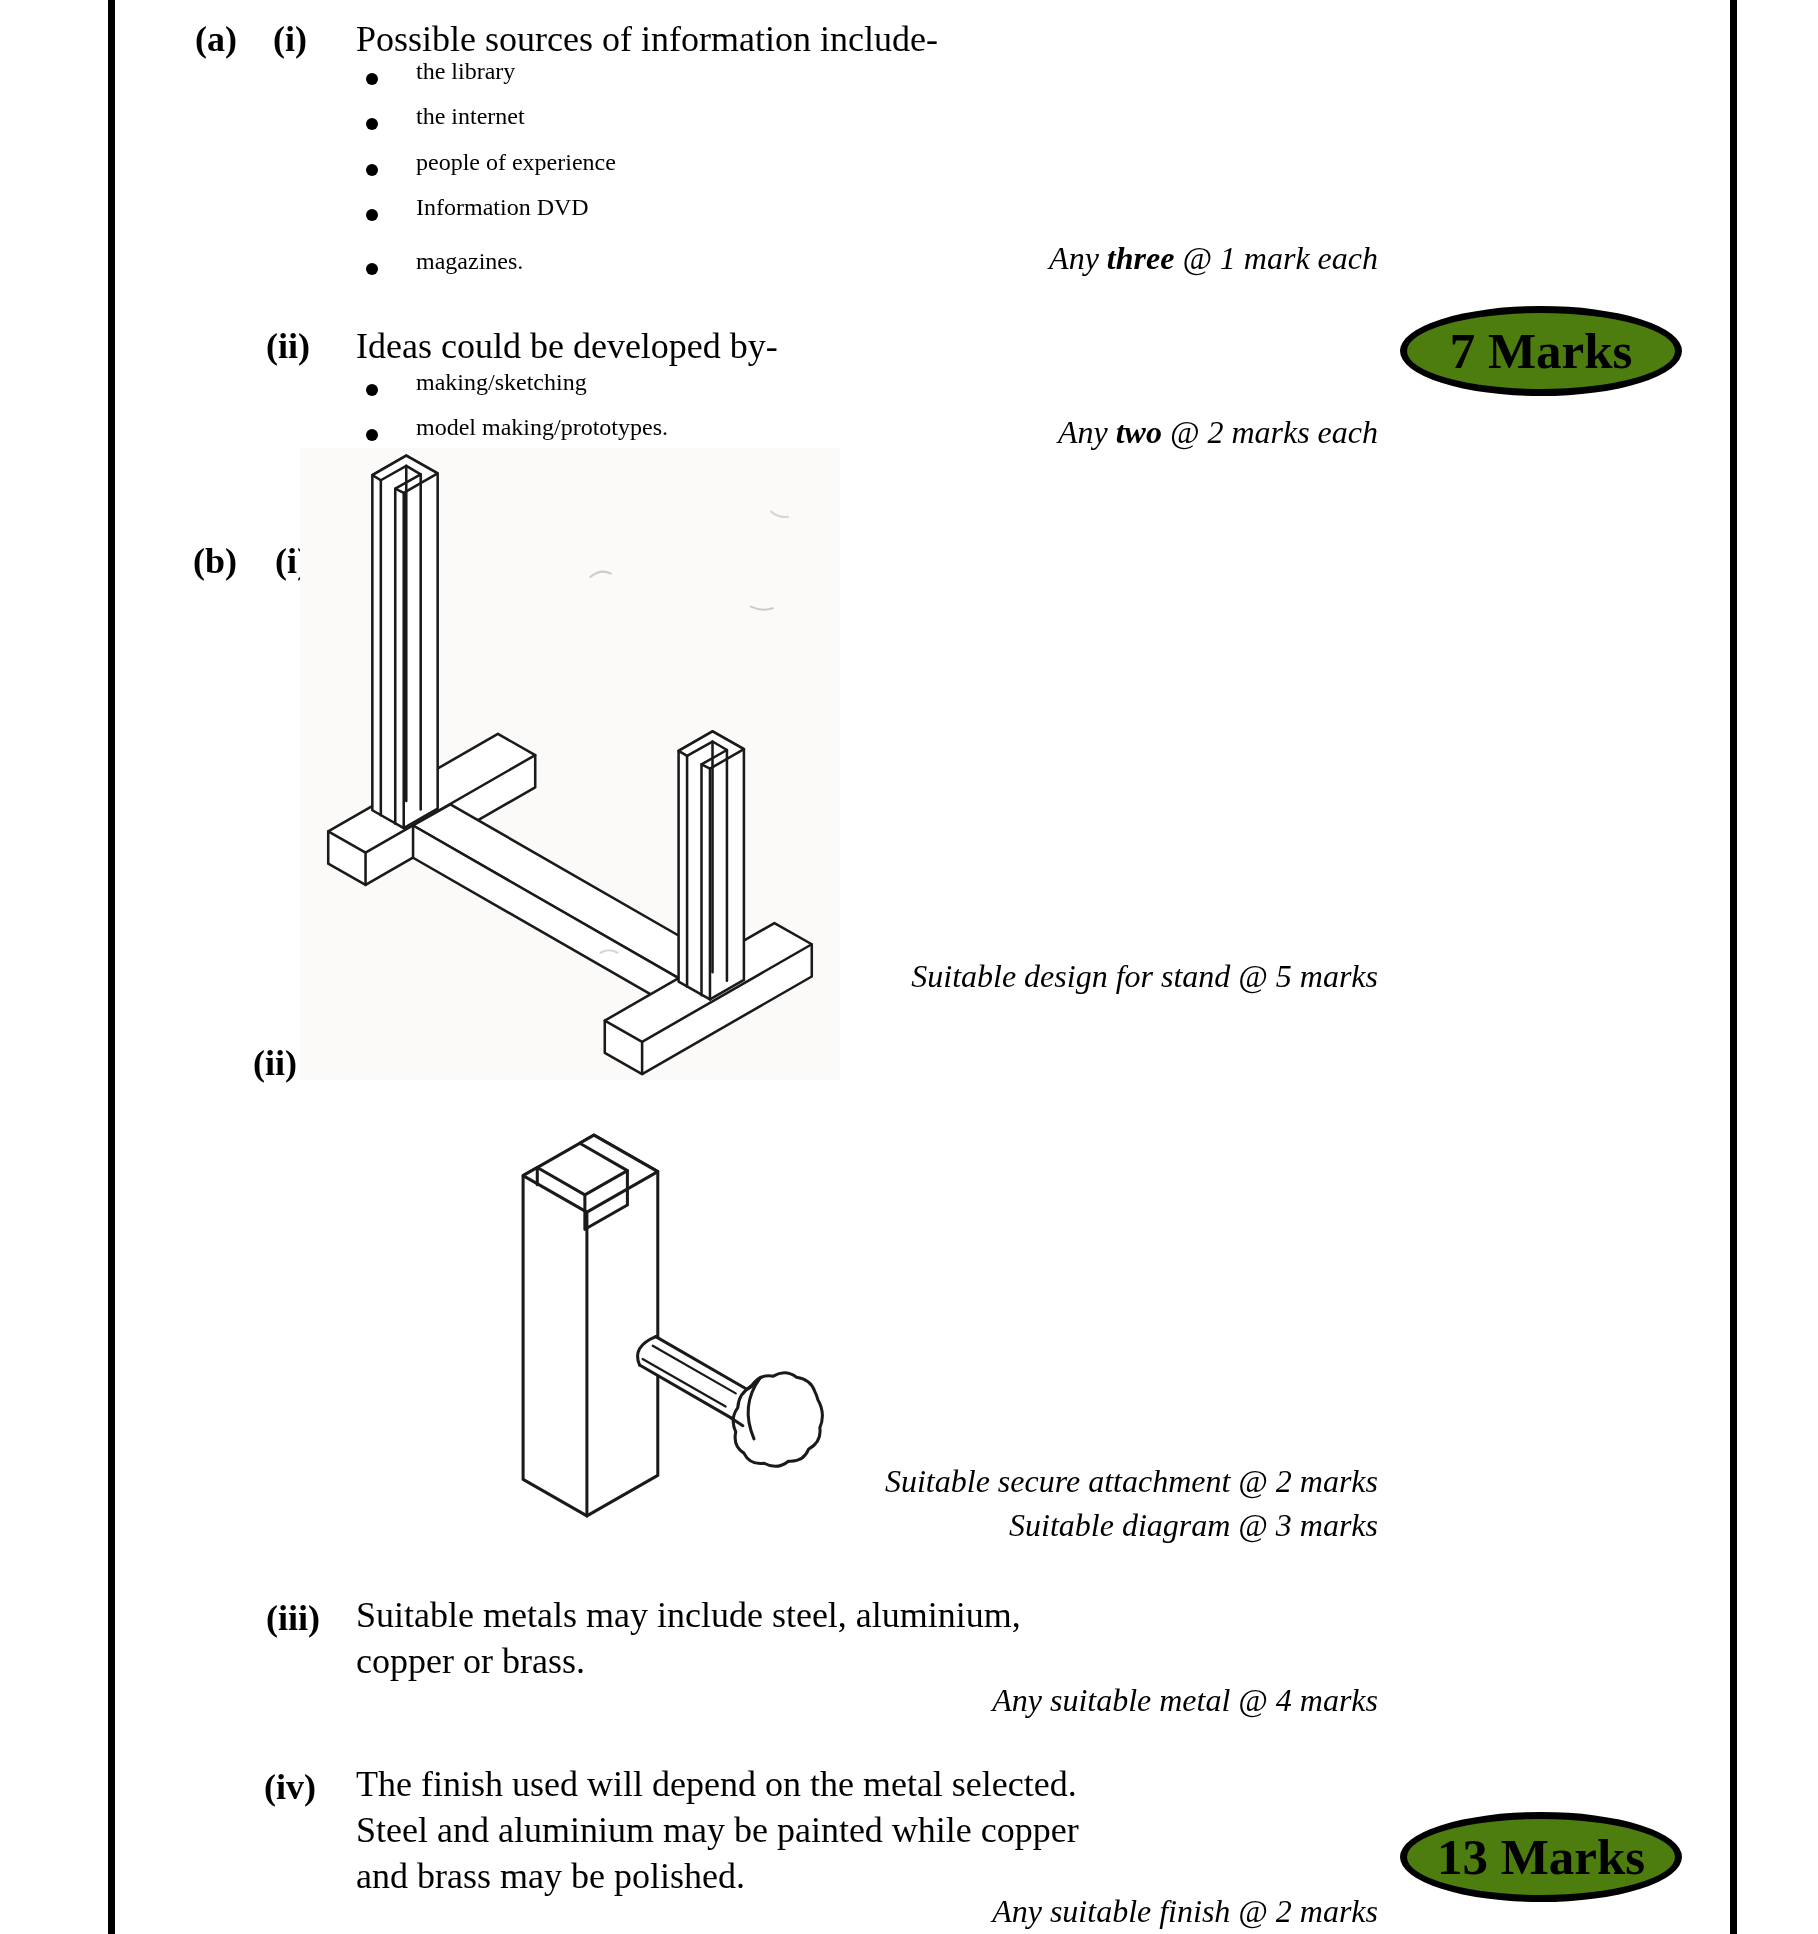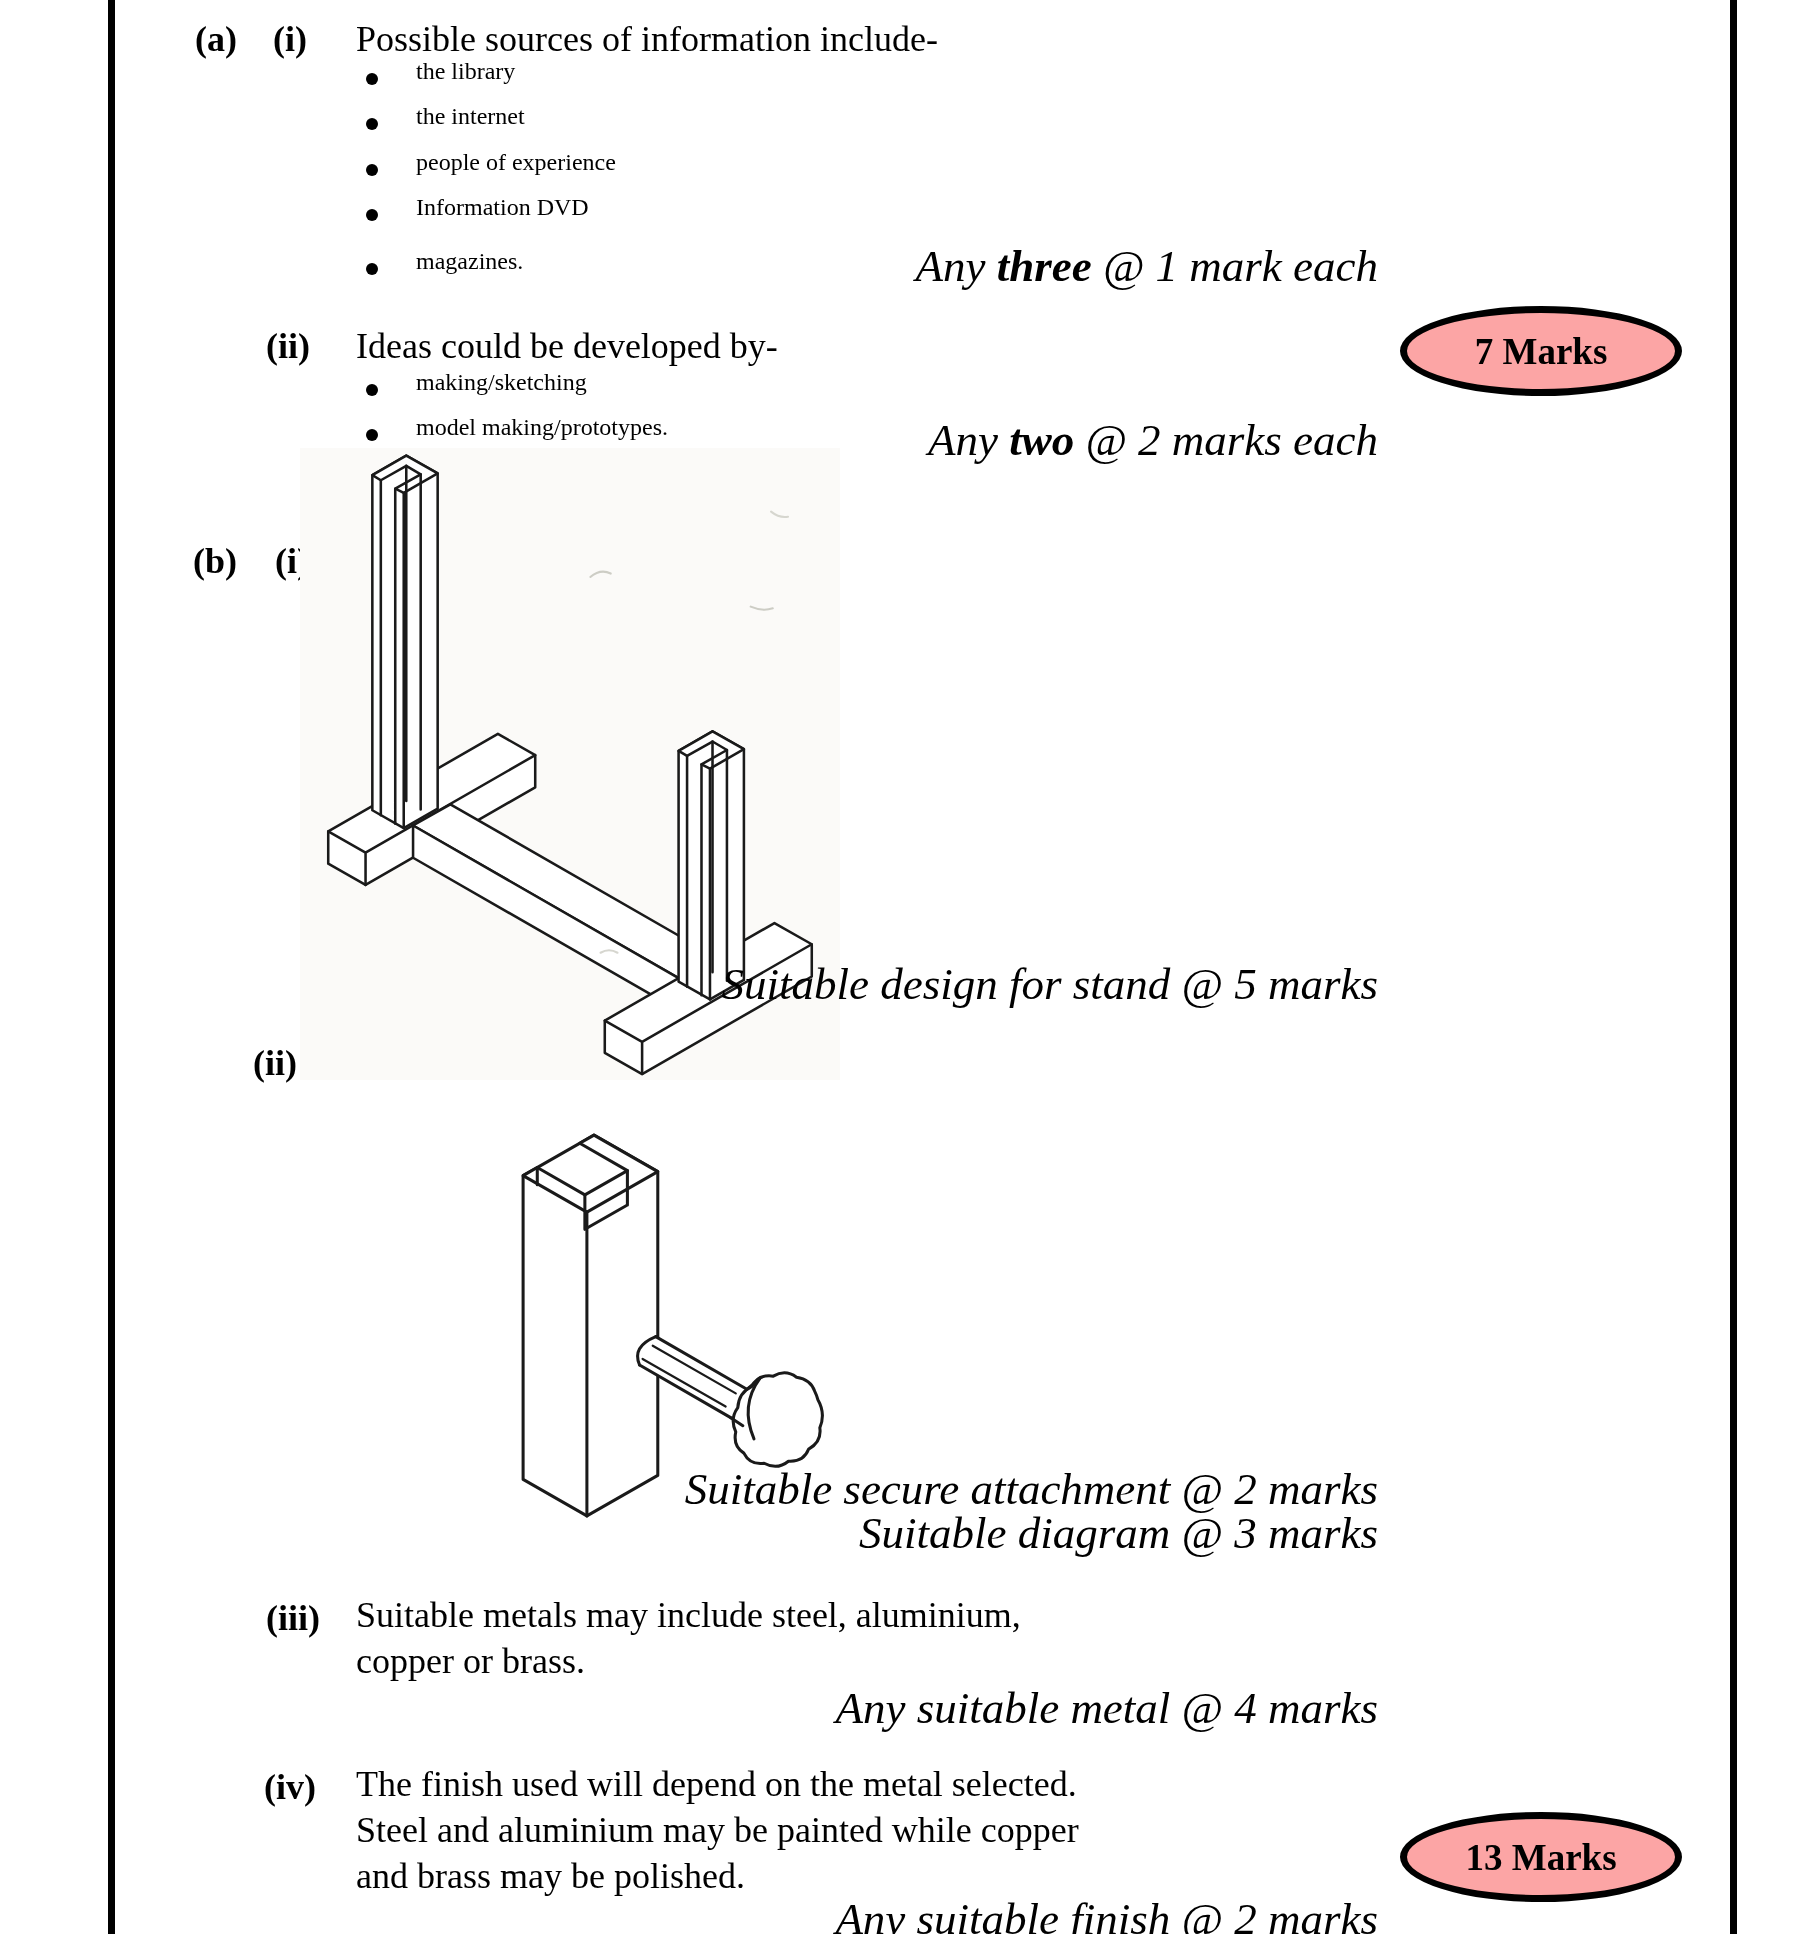--- a/index.html
+++ b/index.html
@@ -5,26 +5,26 @@
   html,body{margin:0;padding:0;background:#ffffff;}
   #page{position:relative;width:1818px;height:1934px;background:#ffffff;
         font-family:"Liberation Serif",serif;color:#000;overflow:hidden;}
   .rule{position:absolute;top:0;height:100%;width:7px;background:#000;}
   .blabel{position:absolute;font-weight:bold;font-size:36px;white-space:nowrap;}
   .btext{position:absolute;font-size:36px;white-space:nowrap;}
   .bullet-row{position:absolute;left:366px;display:flex;align-items:flex-start;}
   .dot{width:12px;height:12px;border-radius:50%;background:#000;margin-top:15px;flex:0 0 auto;}
   .bullet-text{font-size:24px;margin-left:38px;white-space:nowrap;}
   .note{position:absolute;right:440px;text-align:right;font-style:italic;
-        font-size:45px;white-space:nowrap;}
+        font-size:32px;white-space:nowrap;}
   .note b{font-weight:bold;}
   .badge{position:absolute;left:1400px;width:282px;height:90px;box-sizing:border-box;
-         background:#fca5a5;border:7px solid #000;border-radius:50%;
+         background:#4d7c0f;border:7px solid #000;border-radius:50%;
          display:flex;align-items:center;justify-content:center;
-         font-weight:bold;font-size:37px;}
+         font-weight:bold;font-size:51px;}
   .lines{position:absolute;font-size:36px;line-height:46px;white-space:nowrap;}
   .figbox{position:absolute;}
   svg{display:block;}
 </style>
 </head>
 <body>
 
 <div id="page">
 
   <div class="rule" style="left:108px;"></div>

